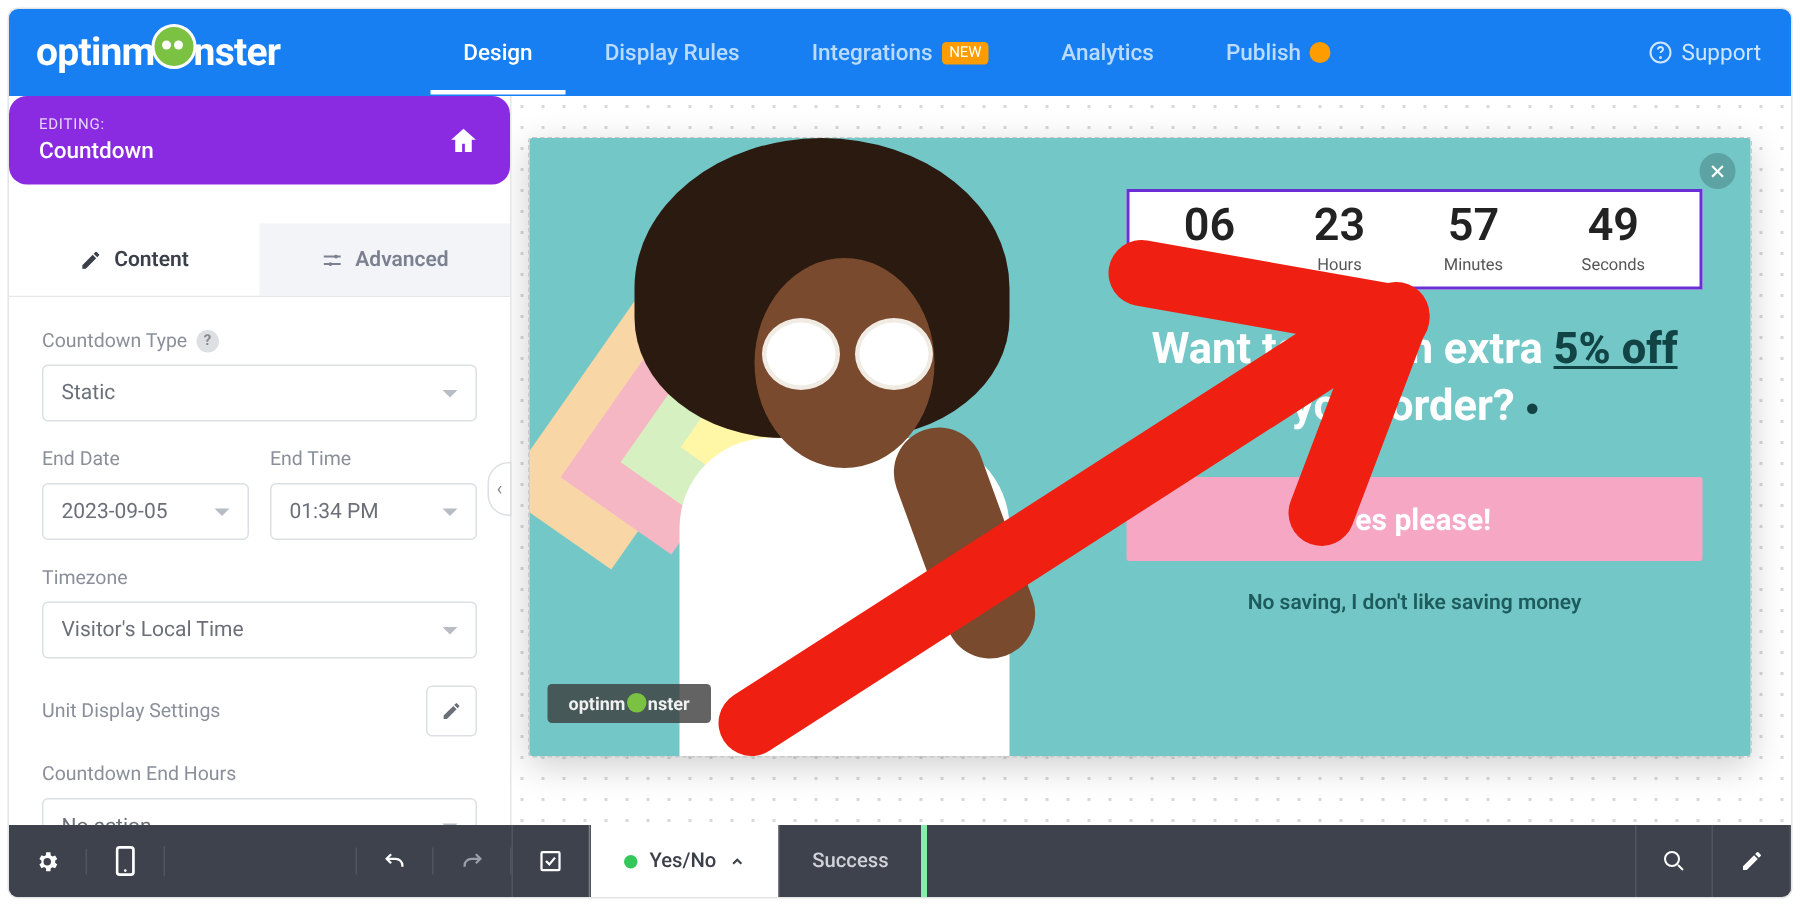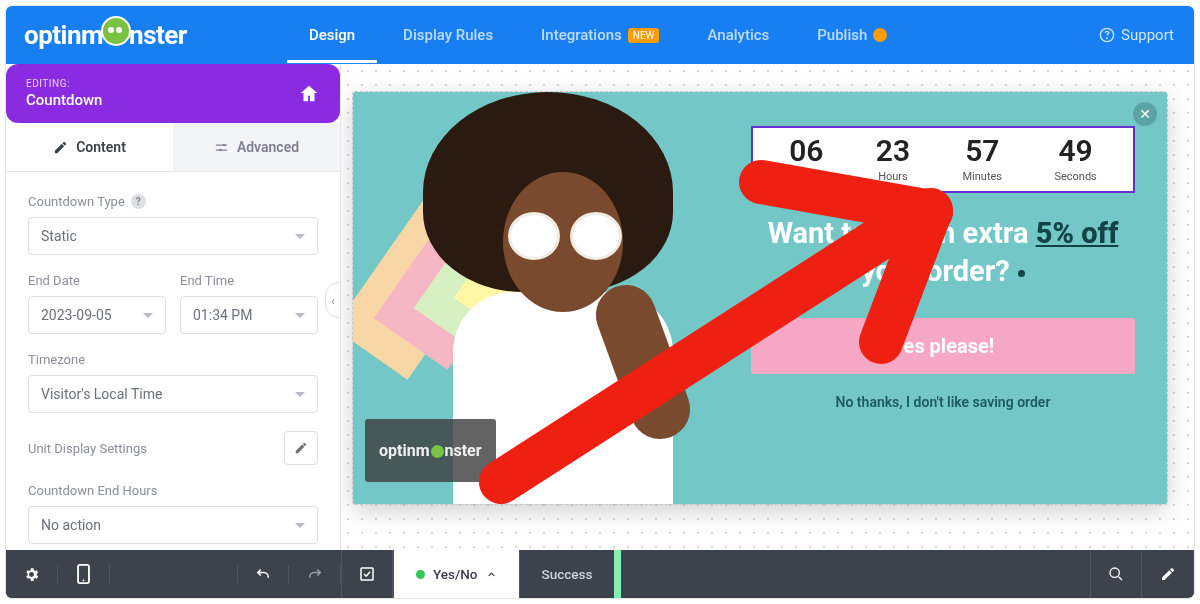--- a/index.html
+++ b/index.html
@@ -24,21 +24,21 @@
     .canvas-wrap { flex: 1; position: relative; background-image: radial-gradient(#d8d8d8 1px, transparent 1px); background-size: 14px 14px; overflow: hidden; }
 
     
     .editing-header { background: #8a2be2; color: #fff; padding: 14px 20px; display: flex; align-items: center; border-radius: 12px; }
     .editing-header .lbl { font-size: 10px; opacity: .8; letter-spacing: .5px; }
     .editing-header .val { font-size: 15px; font-weight: 500; margin-top: 2px; }
     .home-icon { margin-left: auto; width: 22px; height: 22px; }
 
     
     .side-tabs { display: flex; border-bottom: 1px solid #e7e7e7; }
-    .side-tab { flex: 1; text-align: center; padding: 16px 0; font-size: 14px; font-weight: 600; color: #7b8190; background: #f2f4f7; display:flex; align-items:center; justify-content:center; gap:8px; cursor:pointer;}
+    .side-tab { flex: 1; text-align: center; padding: 16px 0; font-size: 14px; font-weight: 600; color: #7b8190; background: #f2f4f7; display:flex; align-items:center; justify-content:center; gap:8px; cursor:pointer;margin-top:26px;}
     .side-tab.active { background: #fff; color: #3a3f4a; }
 
     
     .fields { padding: 22px 22px 10px; position: relative; }
     .field-label { font-size: 13px; color: #8a8f99; margin-bottom: 8px; display:flex; align-items:center; gap:6px;}
     .help-dot { width:15px; height:15px; border-radius:50%; background:#dedfe3; color:#888; font-size:10px; font-weight:700; display:flex; align-items:center; justify-content:center;}
     .select { width: 100%; border: 1px solid #dcdfe4; border-radius: 4px; padding: 10px 12px; font-size: 14px; color: #6b7078; background: #fff; display:flex; align-items:center; justify-content:space-between; cursor:pointer;}
     .caret-down { width:0; height:0; border-left:5px solid transparent; border-right:5px solid transparent; border-top:5px solid #b8bcc4;}
     .grp { margin-bottom: 18px; }
     .row2 { display:flex; gap:14px;}
@@ -64,21 +64,21 @@
     .close-x { position:absolute; right:10px; top:10px; width:24px; height:24px; background:rgba(0,0,0,.18); border-radius:50%; color:#fff; display:flex; align-items:center; justify-content:center; font-size:14px;}
     .countdown-box { border:2px solid #6a2ed6; background:#fff; padding: 8px 10px; display:flex; justify-content:space-around; }
     .cd-unit { text-align:center; }
     .cd-num { font-size:30px; font-weight:600; color:#222; line-height:1; }
     .cd-lbl { font-size:11px; color:#555; margin-top:4px;}
     .headline { color:#fff; font-size:29px; font-weight:700; margin-top:22px; line-height:1.3;}
     .headline .u { color:#124345; text-decoration: underline; font-weight:800;}
     .pulse-dot { display:inline-block; width:7px; height:7px; background:#124345; border-radius:50%; vertical-align:middle; margin-left:8px;}
     .cta { background:#f5a7c3; color:#fff; font-size:20px; font-weight:700; padding:16px 0; margin-top:28px; border-radius:2px; cursor:pointer;}
     .no-thanks { color:#1d5b5d; font-size:14px; font-weight:600; margin-top:20px; cursor:pointer;}
-    .watermark { position:absolute; left:12px; bottom:22px; background:rgba(60,60,60,.8); color:#f1f1f1; font-size:16px; font-weight:700; padding:22px 14px; border-radius:3px;}
+    .watermark { position:absolute; left:12px; bottom:22px; background:rgba(60,60,60,.8); color:#f1f1f1; font-size:12px; font-weight:700; padding:6px 14px; border-radius:3px;}
 
     
     .person { position:absolute; left:40px; top:0; }
     .hair { width:250px; height:200px; background:#2b1a0f; border-radius:50% 50% 40% 40%; position:absolute; top:0; left:30px;}
     .face { width:120px; height:140px; background:#7a4a2e; border-radius:50%; position:absolute; top:80px; left:110px;}
     .glasses { position:absolute; top:120px; left:115px; width:120px; height:50px; }
     .glasses .lens { width:52px; height:48px; background:#fff; border-radius:50%; position:absolute; border:3px solid #f0ece4;}
     .glasses .lens.r { left:62px;}
     .body { width:220px; height:250px; background:#fff; position:absolute; top:200px; left:60px; border-radius: 60px 60px 0 0;}
     .arm { width:60px; height:160px; background:#7a4a2e; position:absolute; top:190px; left:220px; border-radius:30px; transform:rotate(-20deg);}
@@ -260,21 +260,21 @@
               </div>
             <div class="cd-unit">
                 <div class="cd-num">49</div>
                 <div class="cd-lbl">Seconds</div>
               </div>
           </div>
           <div class="headline">
             <span>Want to get an extra </span><span class="u">5% off</span><span> your order?</span><span class="pulse-dot"></span>
           </div>
           <div class="cta">Yes please!</div>
-          <div class="no-thanks">No thanks, I don't like saving order</div>
+          <div class="no-thanks">No saving, I don't like saving money</div>
         </div>
       </div>
 
       <svg class="arrow-svg" viewBox="0 0 580 380">
         <path d="M40 340 L460 70"></path>
         <path d="M300 40 L470 70"></path>
         <path d="M420 200 L470 68"></path>
       </svg>
     </div>
   </div>
@@ -312,21 +312,21 @@
           <path d="M8 12l3 3 5-6"></path>
         </svg>
     </div>
     <div class="bb-tab active">
       <span class="green-dot"></span>
       <span>Yes/No</span>
       <svg width="11" height="11" viewBox="0 0 24 24">
           <path d="M6 15l6-6 6 6" fill="none" stroke="#3a3f4a" stroke-width="3"></path>
         </svg>
     </div>
-    <div class="bb-tab" style="border-right:7px solid #86efac;">
+    <div class="bb-tab" style="border-right:4px solid #86efac;">
         <span>Success</span>
       </div>
     <div class="bb-right">
       <div class="bb-btn" style="border-left:1px solid #50555f;">
         <svg width="16" height="16" viewBox="0 0 24 24" fill="none" stroke="#fff" stroke-width="2">
             <circle cx="10" cy="10" r="7"></circle>
             <path d="M21 21l-5-5"></path>
           </svg>
       </div>
       <div class="bb-btn">

